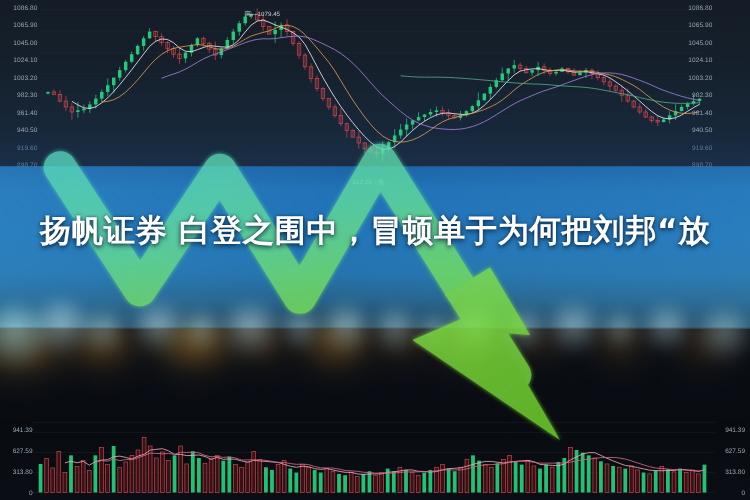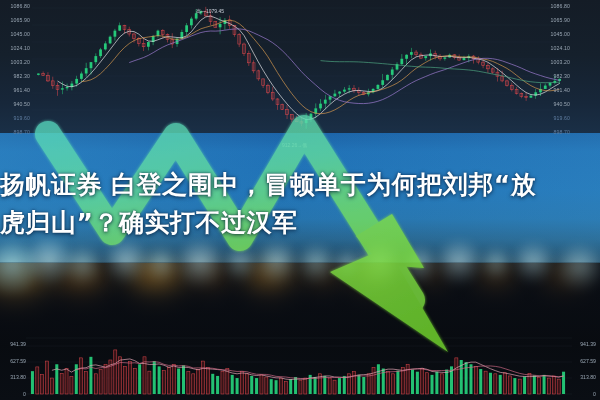--- a/index.html
+++ b/index.html
@@ -46,21 +46,21 @@
   .axlbl { font-size:5.2px; fill:#9aa7b4; font-family:"Liberation Sans",sans-serif; letter-spacing:.1px; }
   .axlbl-dim { fill:#5f7da0; }
   .axlbl-vol { font-size:5.2px; fill:#9aa7b4; font-family:"Liberation Sans",sans-serif; }
   .annot { font-size:5px; font-family:"Liberation Sans",sans-serif; }
 
   
   .arrow-wrap { position:absolute; left:0; top:0; width:600px; height:400px; }
 
   
   .headline { position:absolute; left:0; top:166px; width:600px;
-     color:#ffffff;
+     text-align:center; color:#ffffff;
      font-family:"DejaVu Sans","Liberation Sans",sans-serif;
      font-weight:bold; font-size:25px; line-height:38px;
      letter-spacing:.5px;
      text-shadow:0 1px 4px rgba(0,20,45,.75), 0 0 2px rgba(0,30,60,.6); }
 </style>
 </head>
 <body>
 
 <div id="stage">
 
@@ -547,16 +547,15 @@
                L 176 136
                L 240 238
                L 304 128
                L 412 300" fill="none" stroke="url(#arrowGrad)" stroke-width="26" stroke-linecap="round" stroke-linejoin="round"></path>
       <path d="M 448 352 L 398 266 L 424 268 L 392 214 L 356 236 L 372 254 L 330 272 Z" fill="url(#arrowHeadGrad)"></path>
     </g>
   </svg>
 
   <div class="headline">
     <div>扬帆证券 白登之围中，冒顿单于为何把刘邦“放</div>
-    <div>虎归山”？确实打不过汉军</div>
   </div>
 
 </div>
 
 </body></html>

